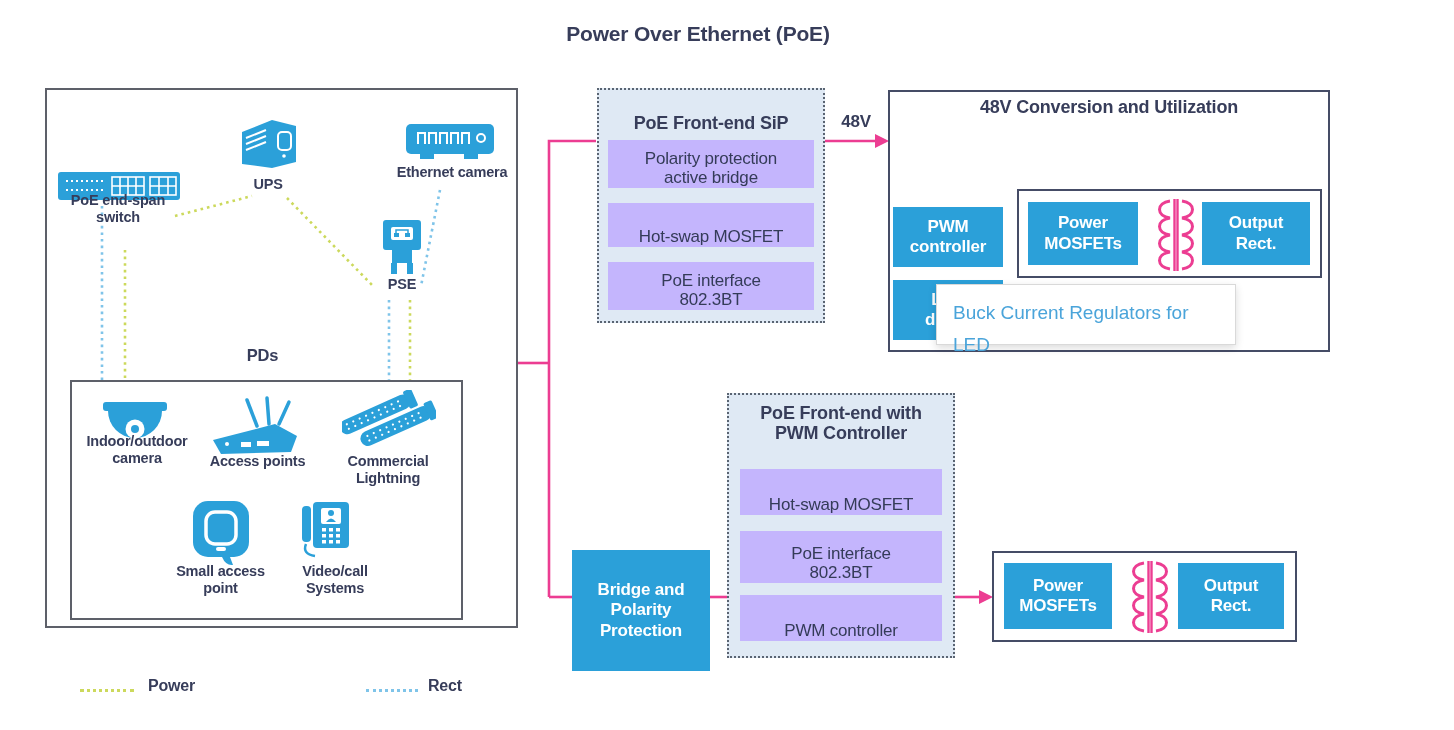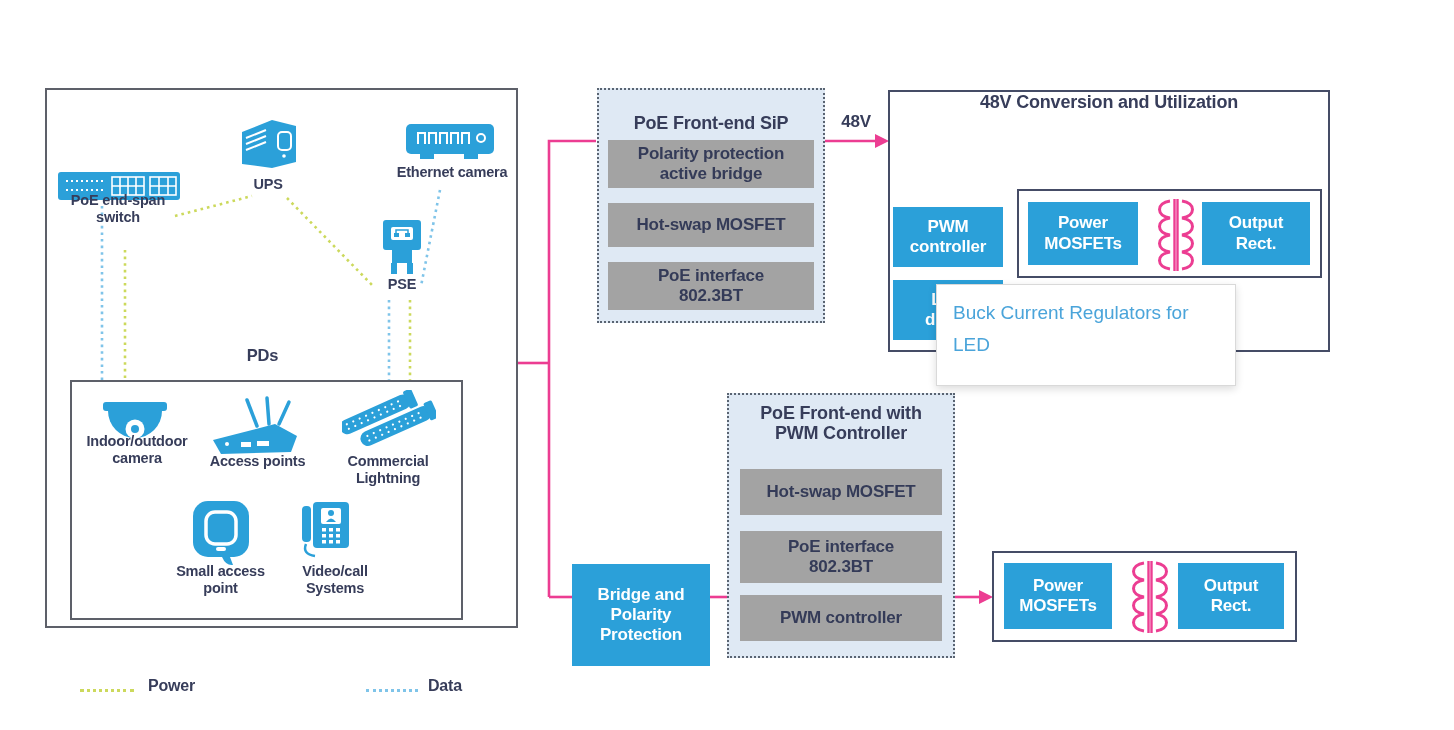--- a/index.html
+++ b/index.html
@@ -14,22 +14,22 @@
   
   #wires{position:absolute;left:0;top:0;z-index:1;pointer-events:none}
   .lvl2{z-index:2}
   .lvl3{z-index:3}
   
   .outline-box{border:2px solid #5d6069;background:transparent}
   .solid-panel{border:2px solid #454c66;background:#fff}
   .dashed-panel{border:2px dotted #5a6472;background:#dfe9f4}
   .blue-block{background:#2ba0d9;color:#fff;font-weight:bold;font-size:17px;line-height:1.18;
     display:flex;align-items:center;justify-content:center;text-align:center;letter-spacing:-0.2px}
-  .gray-block{background:#a3a3a3;color:#343b58;font-weight:bold;font-size:17px;line-height:1.15;
-    display:flex;align-items:center;justify-content:center;text-align:center;letter-spacing:-0.2px}
+  .gray-block{background:#c4b5fd;color:#343b58;font-weight:normal;font-size:17px;line-height:1.15;
+    display:flex;align-items:flex-end;justify-content:center;text-align:center;letter-spacing:-0.2px}
   .gray-block span, .blue-block span{display:inline-block}
   .mw175{max-width:175px}.mw140{max-width:140px}.mw100{max-width:100px}.mw90{max-width:90px}.mw70{max-width:70px}
   .tooltip{background:#fff;border:1px solid #d9d9d9;box-shadow:0 3px 8px rgba(0,0,0,.14);
     color:#4aa4da;font-size:19px;line-height:1.68;padding:12px 16px;z-index:30}
   .legend-swatch{height:0;border-top:3px dotted #ccd95c}
   .legend-swatch.data{border-top-color:#7fc4e9}
   .legend-label{font-size:16px}
 </style>
 </head>
 <body>
@@ -58,20 +58,21 @@
       <path d="M824 141 H 884"></path>
       <path d="M710 597 H 727"></path>
       <path d="M955 597 H 984"></path>
     </g>
     <g fill="#ec3d92">
       <polygon points="889,141 875,134 875,148"></polygon>
       <polygon points="993,597 979,590 979,604"></polygon>
     </g>
   </svg>
 
+  <div class="abs navy title center lvl2" style="left:448px;top:22px;width:500px">Power Over Ethernet (PoE)</div>
 
   <div class="abs outline-box lvl2" style="left:45px;top:88px;width:473px;height:540px"></div>
 
   <svg class="abs lvl2" style="left:58px;top:172px" width="122" height="28" viewBox="0 0 122 28">
     <rect width="122" height="28" rx="3" fill="#2ba0d9"></rect>
     <g fill="#fff">
       <rect x="8" y="8" width="2" height="2"></rect>
         <rect x="13" y="8" width="2" height="2"></rect>
         <rect x="18" y="8" width="2" height="2"></rect>
         <rect x="23" y="8" width="2" height="2"></rect>
@@ -246,21 +247,21 @@
   <div class="abs gray-block lvl2" style="left:608px;top:203px;width:206px;height:44px">
       <span>Hot-swap MOSFET</span>
     </div>
   <div class="abs gray-block lvl2" style="left:608px;top:262px;width:206px;height:48px">
       <span class="mw140">PoE interface 802.3BT</span>
     </div>
 
   <div class="abs navy center lvl2" style="left:833px;top:112px;width:46px;font-size:17px">48V</div>
 
   <div class="abs solid-panel lvl2" style="left:888px;top:90px;width:442px;height:262px">
-    <div class="navy panel-title center" style="">48V Conversion and Utilization</div>
+    <div class="navy panel-title center" style="margin-top:5px">48V Conversion and Utilization</div>
   </div>
   <div class="abs blue-block lvl2" style="left:893px;top:207px;width:110px;height:60px">
       <span class="mw90">PWM controller</span>
     </div>
   <div class="abs blue-block lvl2" style="left:893px;top:280px;width:110px;height:60px">
       <span class="mw70">LED driver</span>
     </div>
 
   <div class="abs solid-panel lvl2" style="left:1017px;top:189px;width:305px;height:89px"></div>
   <div class="abs blue-block lvl3" style="left:1028px;top:202px;width:110px;height:63px">
@@ -273,38 +274,38 @@
     </g>
     <g stroke="#ec3d92" stroke-width="2.4" fill="none">
       <path d="M28.5 3 V 75"></path>
         <path d="M31.5 3 V 75"></path>
     </g>
   </svg>
   <div class="abs blue-block lvl3" style="left:1202px;top:202px;width:108px;height:63px">
       <span class="mw70">Output Rect.</span>
     </div>
 
-  <div class="abs tooltip" style="left:936px;top:284px;width:300px;height:102px">
+  <div class="abs tooltip" style="left:936px;top:284px;width:300px;height:61px">
     <span>Buck Current Regulators for LED</span>
   </div>
 
   <div class="abs dashed-panel lvl2" style="left:727px;top:393px;width:228px;height:265px">
     <div class="navy panel-title center" style="margin:8px auto 0;max-width:185px">PoE Front-end with PWM Controller</div>
   </div>
   <div class="abs gray-block lvl2" style="left:740px;top:469px;width:202px;height:46px">
       <span>Hot-swap MOSFET</span>
     </div>
   <div class="abs gray-block lvl2" style="left:740px;top:531px;width:202px;height:52px">
       <span class="mw140">PoE interface 802.3BT</span>
     </div>
   <div class="abs gray-block lvl2" style="left:740px;top:595px;width:202px;height:46px">
       <span>PWM controller</span>
     </div>
 
-  <div class="abs blue-block lvl2" style="left:572px;top:564px;width:138px;height:102px">
+  <div class="abs blue-block lvl2" style="left:572px;top:550px;width:138px;height:121px">
       <span class="mw100">Bridge and Polarity Protection</span>
     </div>
 
   <div class="abs solid-panel lvl2" style="left:992px;top:551px;width:305px;height:91px"></div>
   <div class="abs blue-block lvl3" style="left:1004px;top:563px;width:108px;height:66px">
       <span class="mw90">Power MOSFETs</span>
     </div>
   <svg class="abs lvl3" style="left:1120px;top:558px" width="60" height="78" viewBox="0 0 60 78">
     <g stroke="#ec3d92" stroke-width="3" fill="none">
       <path d="M24 5 C 10 7 10 20 24 22 C 10 24 10 37 24 39 C 10 41 10 54 24 56 C 10 58 10 71 24 73"></path>
@@ -315,15 +316,15 @@
         <path d="M31.5 3 V 75"></path>
     </g>
   </svg>
   <div class="abs blue-block lvl3" style="left:1178px;top:563px;width:106px;height:66px">
       <span class="mw70">Output Rect.</span>
     </div>
 
   <div class="abs legend-swatch lvl2" style="left:80px;top:689px;width:54px"></div>
   <div class="abs navy legend-label lvl2" style="left:148px;top:677px">Power</div>
   <div class="abs legend-swatch data lvl2" style="left:366px;top:689px;width:52px"></div>
-  <div class="abs navy legend-label lvl2" style="left:428px;top:677px">Data</div>
+  <div class="abs navy legend-label lvl2" style="left:428px;top:677px">Rect</div>
 
 </div>
 
 </body></html>

